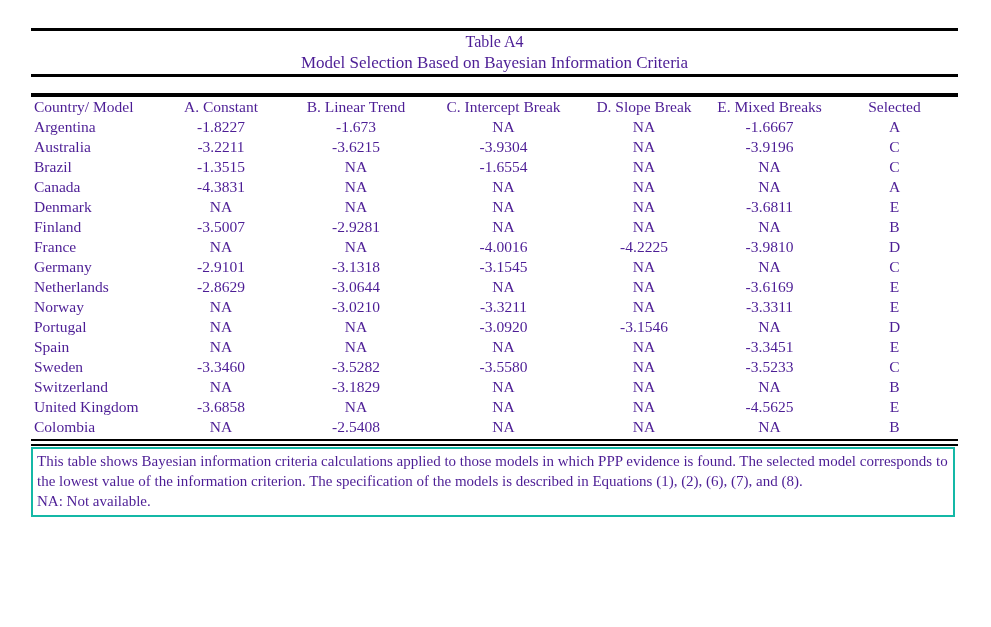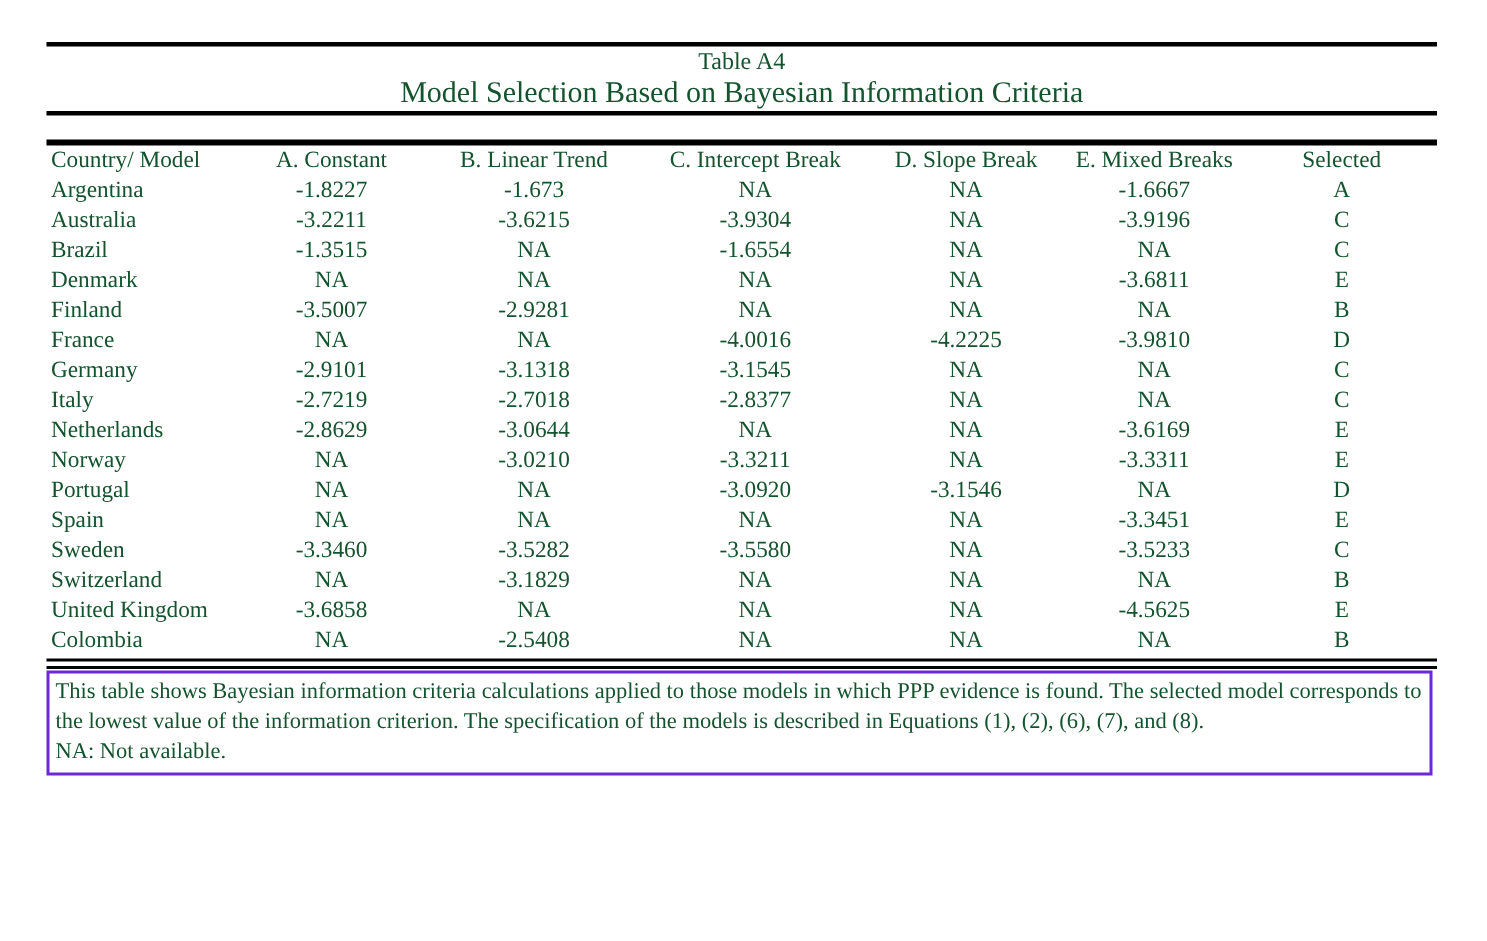--- a/index.html
+++ b/index.html
@@ -5,21 +5,21 @@
   html, body {
     margin: 0;
     padding: 0;
     background: #ffffff;
   }
   .page {
     position: relative;
     width: 991px;
     height: 627px;
     background: #ffffff;
-    color: #14532d;
+    color: #4c1d95;
     font-family: "Liberation Serif", "DejaVu Serif", serif;
     overflow: hidden;
   }
   .content {
     position: absolute;
     left: 31px;
     top: 28px;
     width: 927px;
   }
   .rule {
@@ -30,21 +30,21 @@
     height: 4px;
   }
   .doc-title {
     text-align: center;
     font-size: 16px;
     line-height: 21px;
     white-space: nowrap;
   }
   .doc-subtitle {
     text-align: center;
-    font-size: 20px;
+    font-size: 17px;
     line-height: 21px;
     margin-bottom: 1px;
     white-space: nowrap;
   }
   .rule-gap {
     height: 16px;
   }
   table.bic {
     border-collapse: collapse;
     table-layout: fixed;
@@ -67,21 +67,21 @@
   }
   .double-rule {
     margin-top: 2px;
     height: 3px;
     border-top: 2px solid #000000;
     border-bottom: 2px solid #000000;
   }
   .notes-box {
     margin-top: 1px;
     width: 912px;
-    border: 2px solid #6d28d9;
+    border: 2px solid #14b8a6;
     padding: 2px 4px 4px 4px;
     font-size: 15px;
     line-height: 20px;
   }
   .note {
     margin: 0;
   }
 </style>
 </head>
 <body>
@@ -142,20 +142,29 @@
           <tr>
             <td class="country">Brazil</td>
             <td>-1.3515</td>
             <td>NA</td>
             <td>-1.6554</td>
             <td>NA</td>
             <td>NA</td>
             <td>C</td>
           </tr>
           <tr>
+            <td class="country">Canada</td>
+            <td>-4.3831</td>
+            <td>NA</td>
+            <td>NA</td>
+            <td>NA</td>
+            <td>NA</td>
+            <td>A</td>
+          </tr>
+          <tr>
             <td class="country">Denmark</td>
             <td>NA</td>
             <td>NA</td>
             <td>NA</td>
             <td>NA</td>
             <td>-3.6811</td>
             <td>E</td>
           </tr>
           <tr>
             <td class="country">Finland</td>
@@ -178,29 +187,20 @@
           <tr>
             <td class="country">Germany</td>
             <td>-2.9101</td>
             <td>-3.1318</td>
             <td>-3.1545</td>
             <td>NA</td>
             <td>NA</td>
             <td>C</td>
           </tr>
           <tr>
-            <td class="country">Italy</td>
-            <td>-2.7219</td>
-            <td>-2.7018</td>
-            <td>-2.8377</td>
-            <td>NA</td>
-            <td>NA</td>
-            <td>C</td>
-          </tr>
-          <tr>
             <td class="country">Netherlands</td>
             <td>-2.8629</td>
             <td>-3.0644</td>
             <td>NA</td>
             <td>NA</td>
             <td>-3.6169</td>
             <td>E</td>
           </tr>
           <tr>
             <td class="country">Norway</td>

